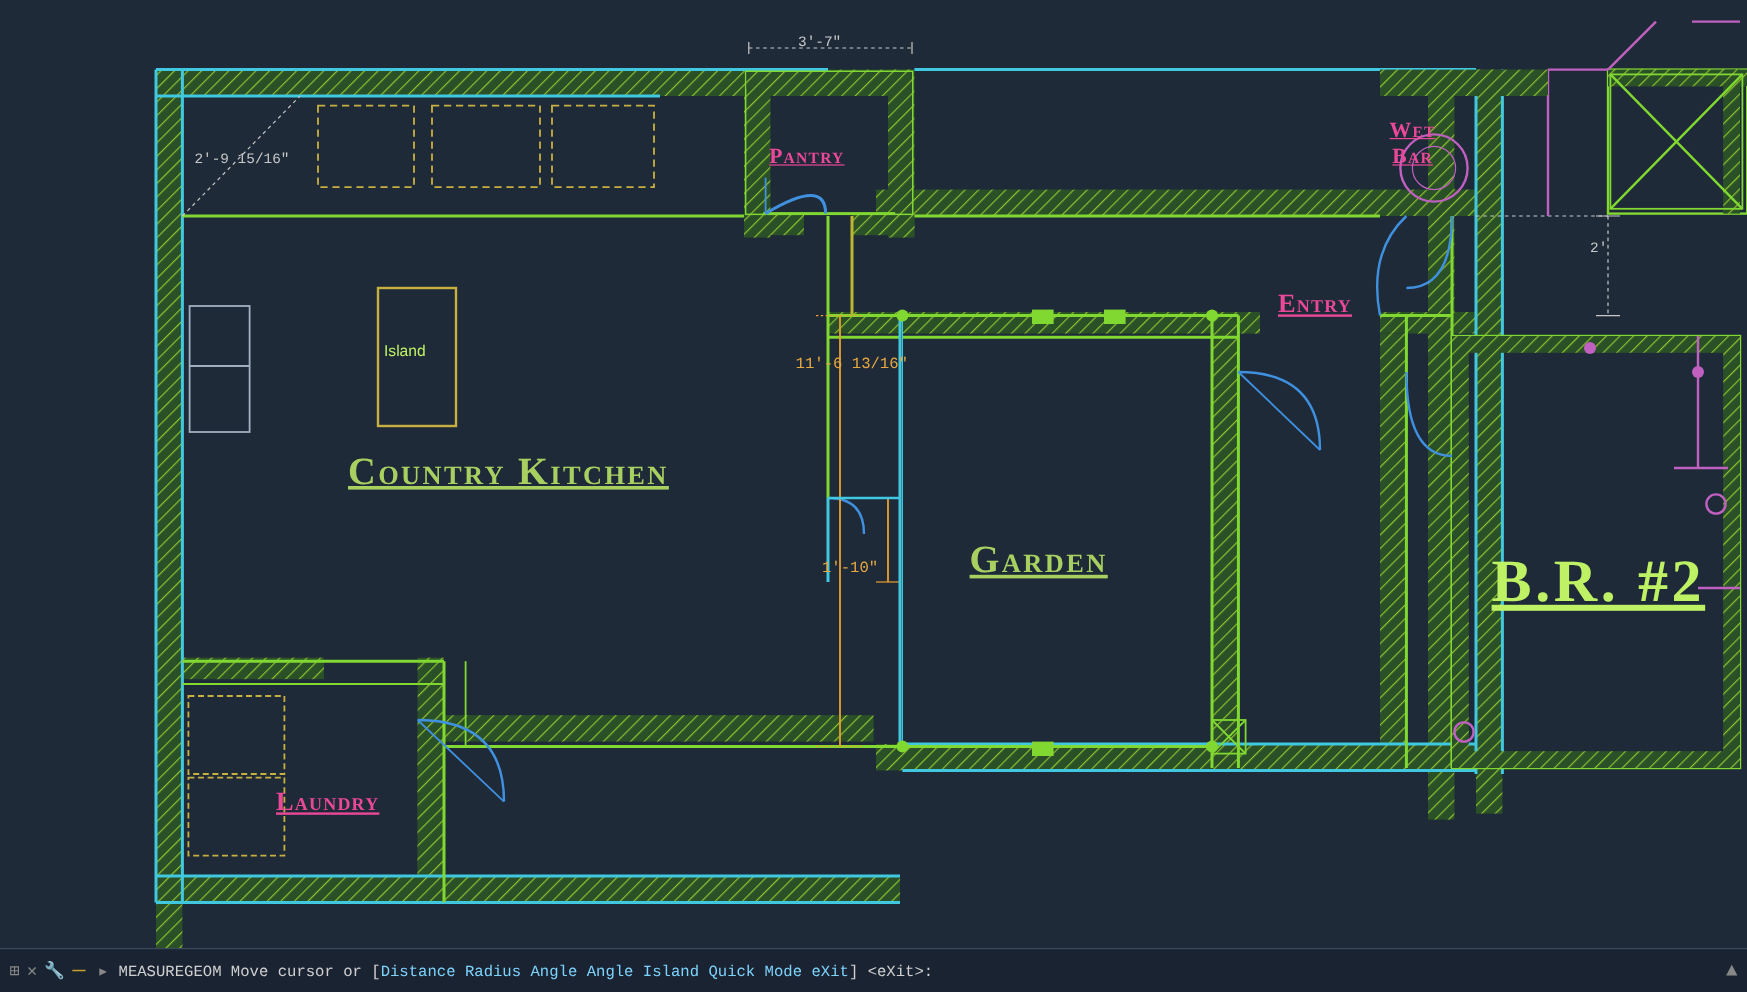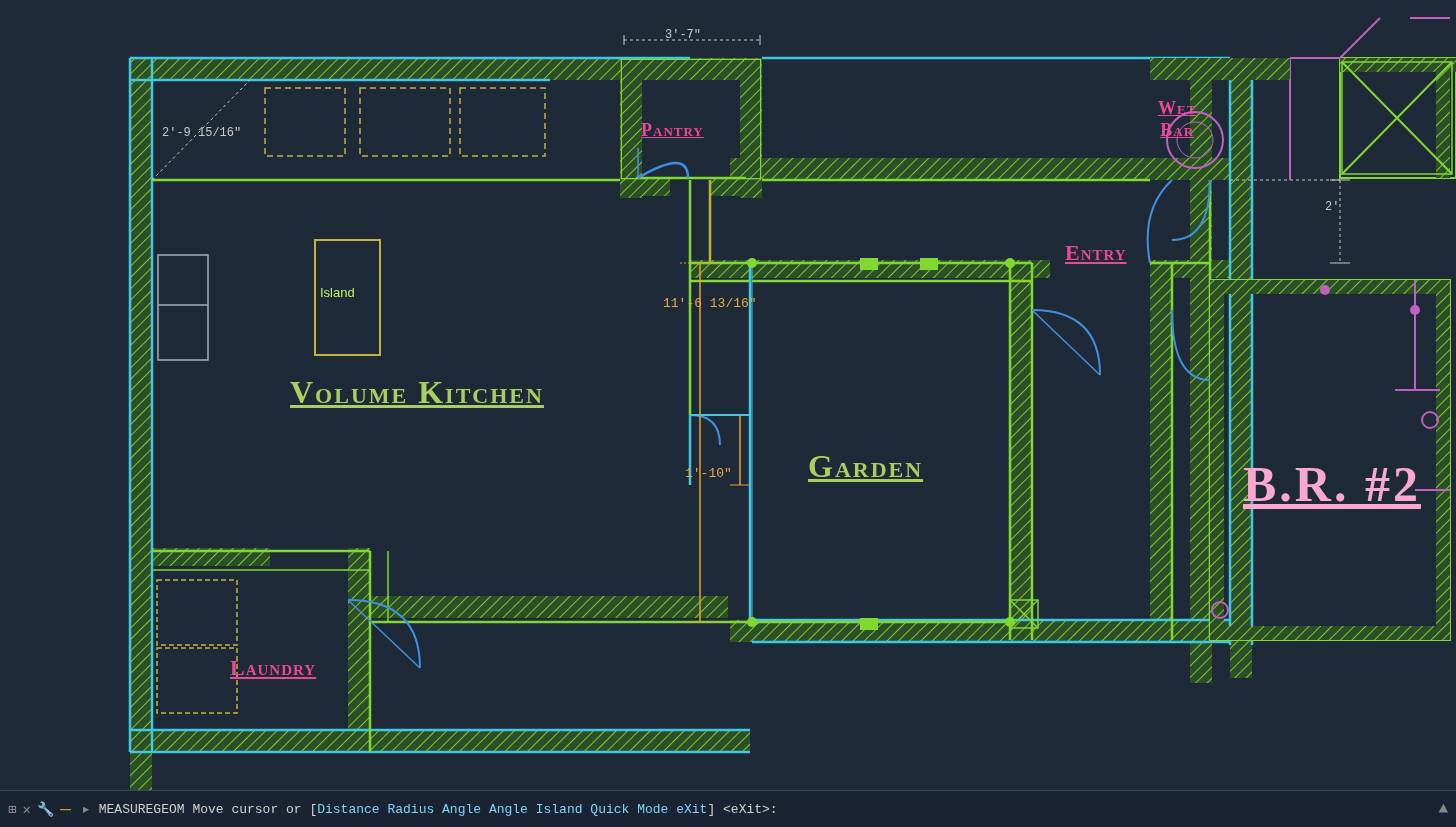--- a/index.html
+++ b/index.html
@@ -40,21 +40,21 @@
       font-weight: bold;
       font-family: 'Georgia', serif;
       font-variant: small-caps;
       letter-spacing: 1px;
       text-decoration: underline;
       white-space: nowrap;
     }
 
     .room-label-lg {
       position: absolute;
-      color: #f9a8d4;
+      color: #bef264;
       font-size: 50px;
       font-weight: bold;
       font-family: 'Georgia', serif;
       font-variant: small-caps;
       letter-spacing: 3px;
       text-decoration: underline;
       white-space: nowrap;
     }
 
     
@@ -320,21 +320,21 @@
     <circle cx="1010" cy="622" r="5" fill="#80d830"></circle>
 
     <rect x="860" y="258" width="18" height="12" fill="#80d830"></rect>
     <rect x="920" y="258" width="18" height="12" fill="#80d830"></rect>
     <rect x="860" y="618" width="18" height="12" fill="#80d830"></rect>
 
     <rect x="1150" y="58" width="140" height="22" fill="url(#hatch)"></rect>
 
   </svg>
 
-  <div class="room-label" style="left: 290px; top: 374px;">Volume Kitchen</div>
+  <div class="room-label" style="left: 290px; top: 374px;">Country Kitchen</div>
 
   <div class="room-label-sm" style="left: 641px; top: 120px; font-size: 18px; text-align: right;">Pantry</div>
 
   <div class="room-label-sm" style="left: 1158px; top: 98px; font-size: 18px; text-align: center; line-height: 1.2;">Wet<br>Bar</div>
 
   <div class="room-label-sm" style="left: 1065px; top: 240px;">Entry</div>
 
   <div class="room-label" style="left: 808px; top: 448px;">Garden</div>
 
   <div class="room-label-sm" style="left: 230px; top: 655px;">Laundry</div>

